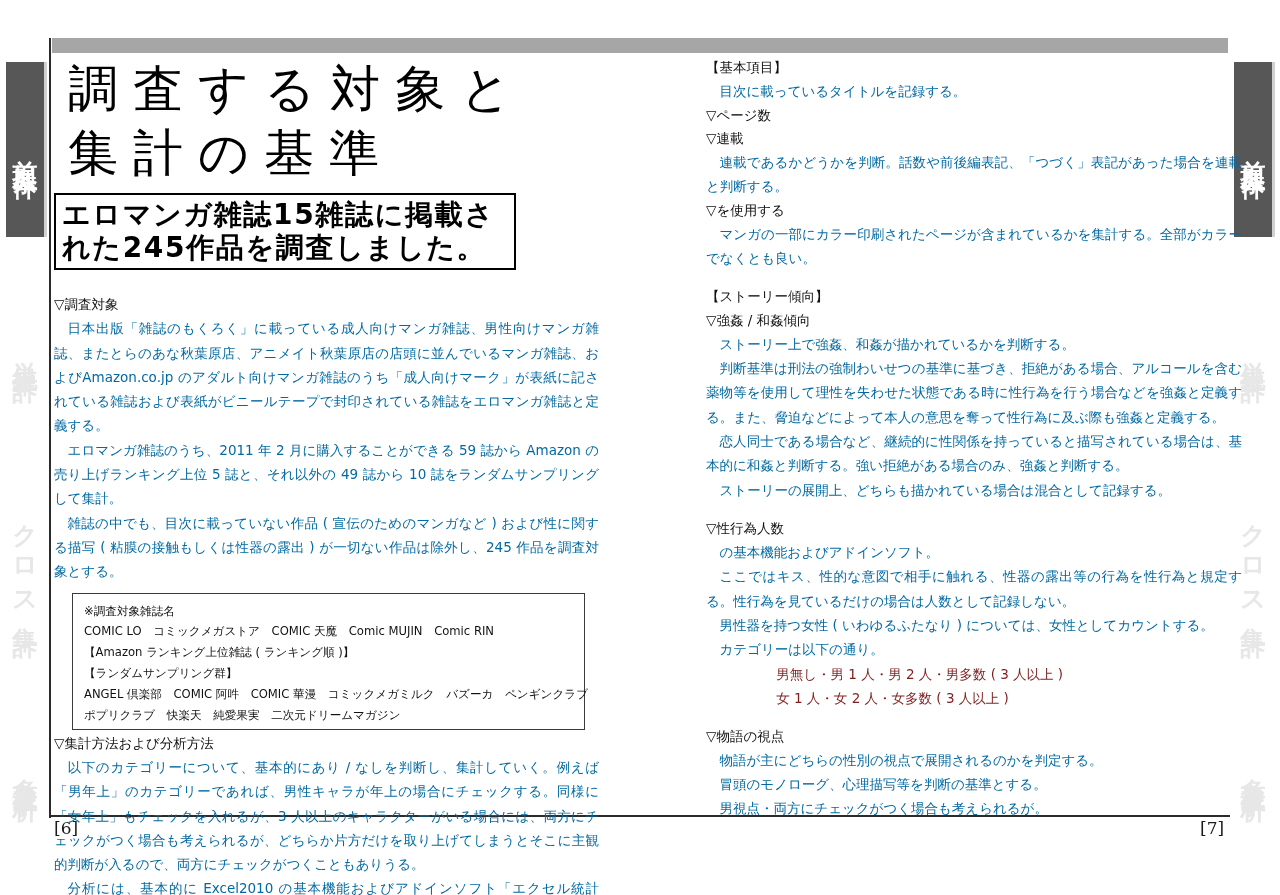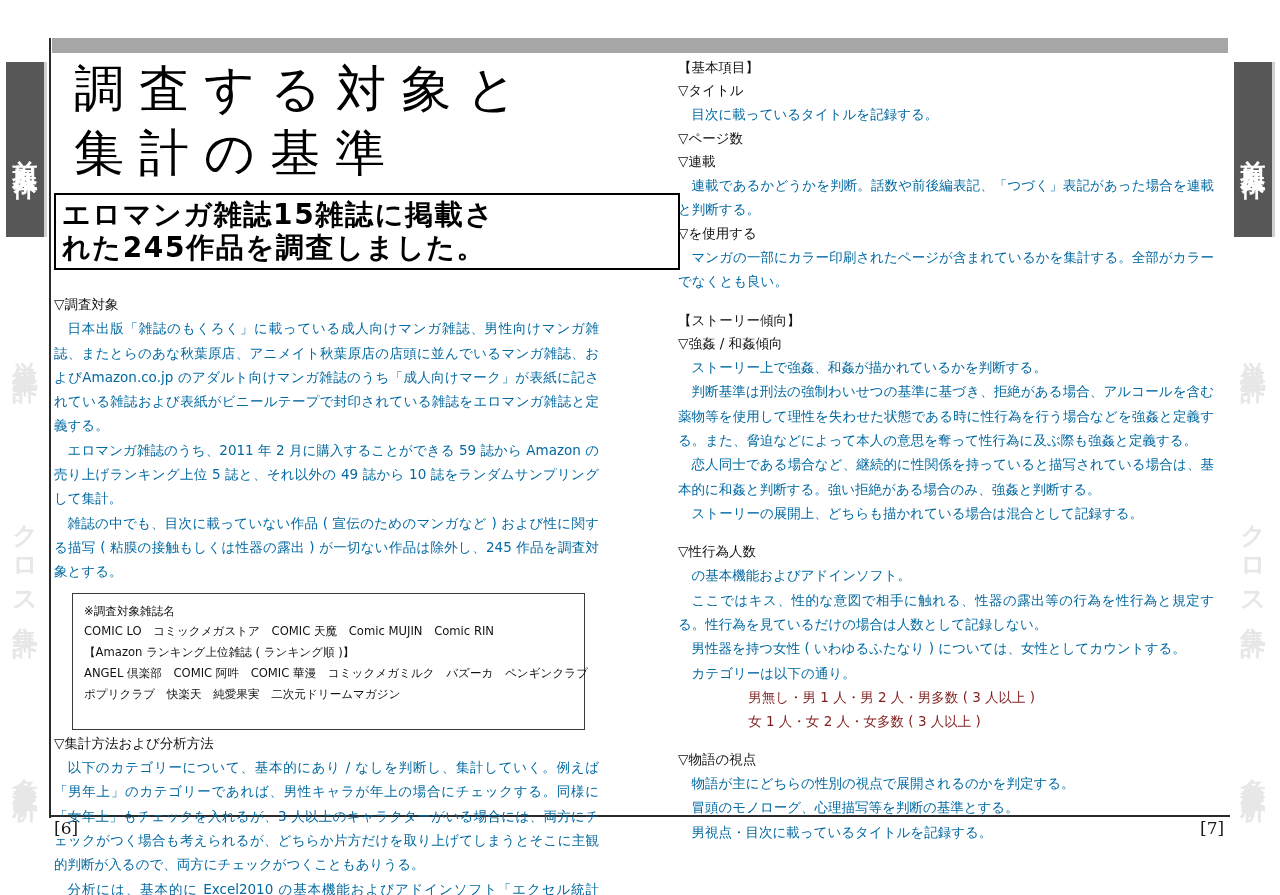--- a/index.html
+++ b/index.html
@@ -85,41 +85,41 @@
     height: 2px;
     background: #2b2b2b;
   }
 
   
   .column {
     position: absolute;
     top: 56px;
   }
   #col-left  { left: 54px;  width: 545px; }
-  #col-right { left: 678px; width: 536px; }
+  #col-right { left: 706px; width: 536px; }
 
   
   #doc-title {
     font-family: "DejaVu Serif", "Liberation Serif", serif;
     font-size: 50px;
     font-weight: normal;
     line-height: 1.27;
     letter-spacing: 0.30em;
     color: #000000;
     white-space: pre-line;
-    margin-left: 20px;
+    margin-left: 14px;
     margin-top: 2px;
   }
 
   
   #headline-box {
     border: 2px solid #000000;
     margin-top: 8px;
     padding: 3px 5px 4px 6px;
-    width: 626px;
+    width: 462px;
   }
   #headline-text {
     font-family: "DejaVu Sans", "Liberation Sans", sans-serif;
     font-weight: bold;
     font-size: 28px;
     line-height: 1.18;
     letter-spacing: 0.06em;
     color: #000000;
     white-space: pre-line;
   }
@@ -157,21 +157,21 @@
     color: #7f1d1d;
     padding-left: 5.2em;
     font-family: "DejaVu Sans", "Liberation Sans", sans-serif;
   }
   .gap-m { height: 15px; }
 
   
   #mag-box {
     border: 1px solid #3a3a3a;
     margin: 9px 0 2px 18px;
-    padding: 7px 10px 24px 11px;
+    padding: 7px 10px 3px 11px;
     width: 513px;
   }
   .mag-line {
     font-size: 11.6px;
     line-height: 1.80;
     color: #111111;
     white-space: pre;
     font-family: "DejaVu Sans", "Liberation Sans", sans-serif;
   }
 
@@ -237,34 +237,34 @@
 
     <div class="sec-head">▽調査対象</div>
     <div class="para">日本出版「雑誌のもくろく」に載っている成人向けマンガ雑誌、男性向けマンガ雑誌、またとらのあな秋葉原店、アニメイト秋葉原店の店頭に並んでいるマンガ雑誌、およびAmazon.co.jp のアダルト向けマンガ雑誌のうち「成人向けマーク」が表紙に記されている雑誌および表紙がビニールテープで封印されている雑誌をエロマンガ雑誌と定義する。</div>
     <div class="para">エロマンガ雑誌のうち、2011 年 2 月に購入することができる 59 誌から Amazon の売り上げランキング上位 5 誌と、それ以外の 49 誌から 10 誌をランダムサンプリングして集計。</div>
     <div class="para">雑誌の中でも、目次に載っていない作品 ( 宣伝のためのマンガなど ) および性に関する描写 ( 粘膜の接触もしくは性器の露出 ) が一切ない作品は除外し、245 作品を調査対象とする。</div>
 
     <div id="mag-box">
       <div class="mag-line">※調査対象雑誌名</div>
       <div class="mag-line">COMIC LO　コミックメガストア　COMIC 天魔　Comic MUJIN　Comic RIN</div>
       <div class="mag-line">【Amazon ランキング上位雑誌 ( ランキング順 )】</div>
+      <div class="mag-line">【ランダムサンプリング群】</div>
       <div class="mag-line">ANGEL 倶楽部　COMIC 阿吽　COMIC 華漫　コミックメガミルク　バズーカ　ペンギンクラブ</div>
       <div class="mag-line">ポプリクラブ　快楽天　純愛果実　二次元ドリームマガジン</div>
     </div>
 
     <div class="sec-head tight">▽集計方法および分析方法</div>
     <div class="para">以下のカテゴリーについて、基本的にあり / なしを判断し、集計していく。例えば「男年上」のカテゴリーであれば、男性キャラが年上の場合にチェックする。同様に「女年上」もチェックを入れるが、3 人以上のキャラクターがいる場合には、両方にチェックがつく場合も考えられるが、どちらか片方だけを取り上げてしまうとそこに主観的判断が入るので、両方にチェックがつくこともありうる。</div>
     <div class="para">分析には、基本的に Excel2010 の基本機能およびアドインソフト「エクセル統計 2008」を使用する。</div>
   </div>
 
   <div class="column" id="col-right">
 
     <div class="bracket-head">【基本項目】</div>
 
-    <div class="sec-head tight">▽タイトル</div>
     <div class="para">目次に載っているタイトルを記録する。</div>
 
     <div class="sec-head tight">▽ページ数</div>
 
     <div class="sec-head tight">▽連載</div>
     <div class="para">連載であるかどうかを判断。話数や前後編表記、「つづく」表記があった場合を連載と判断する。</div>
 
     <div class="sec-head tight">▽を使用する</div>
     <div class="para">マンガの一部にカラー印刷されたページが含まれているかを集計する。全部がカラーでなくとも良い。</div>
 
@@ -286,19 +286,19 @@
     <div class="para">男性器を持つ女性 ( いわゆるふたなり ) については、女性としてカウントする。</div>
     <div class="para">カテゴリーは以下の通り。</div>
     <div class="cat-line">男無し・男 1 人・男 2 人・男多数 ( 3 人以上 )</div>
     <div class="cat-line">女 1 人・女 2 人・女多数 ( 3 人以上 )</div>
 
     <div class="gap-m"></div>
 
     <div class="sec-head tight">▽物語の視点</div>
     <div class="para">物語が主にどちらの性別の視点で展開されるのかを判定する。</div>
     <div class="para">冒頭のモノローグ、心理描写等を判断の基準とする。</div>
-    <div class="para">男視点・目次に載っているタイトルを記録する。</div>
+    <div class="para">男視点・両方にチェックがつく場合も考えられるが。</div>
   </div>
 
   <div class="folio" id="folio-left">[6]</div>
   <div class="folio" id="folio-right">[7]</div>
 
 </div>
 
 </body></html>

